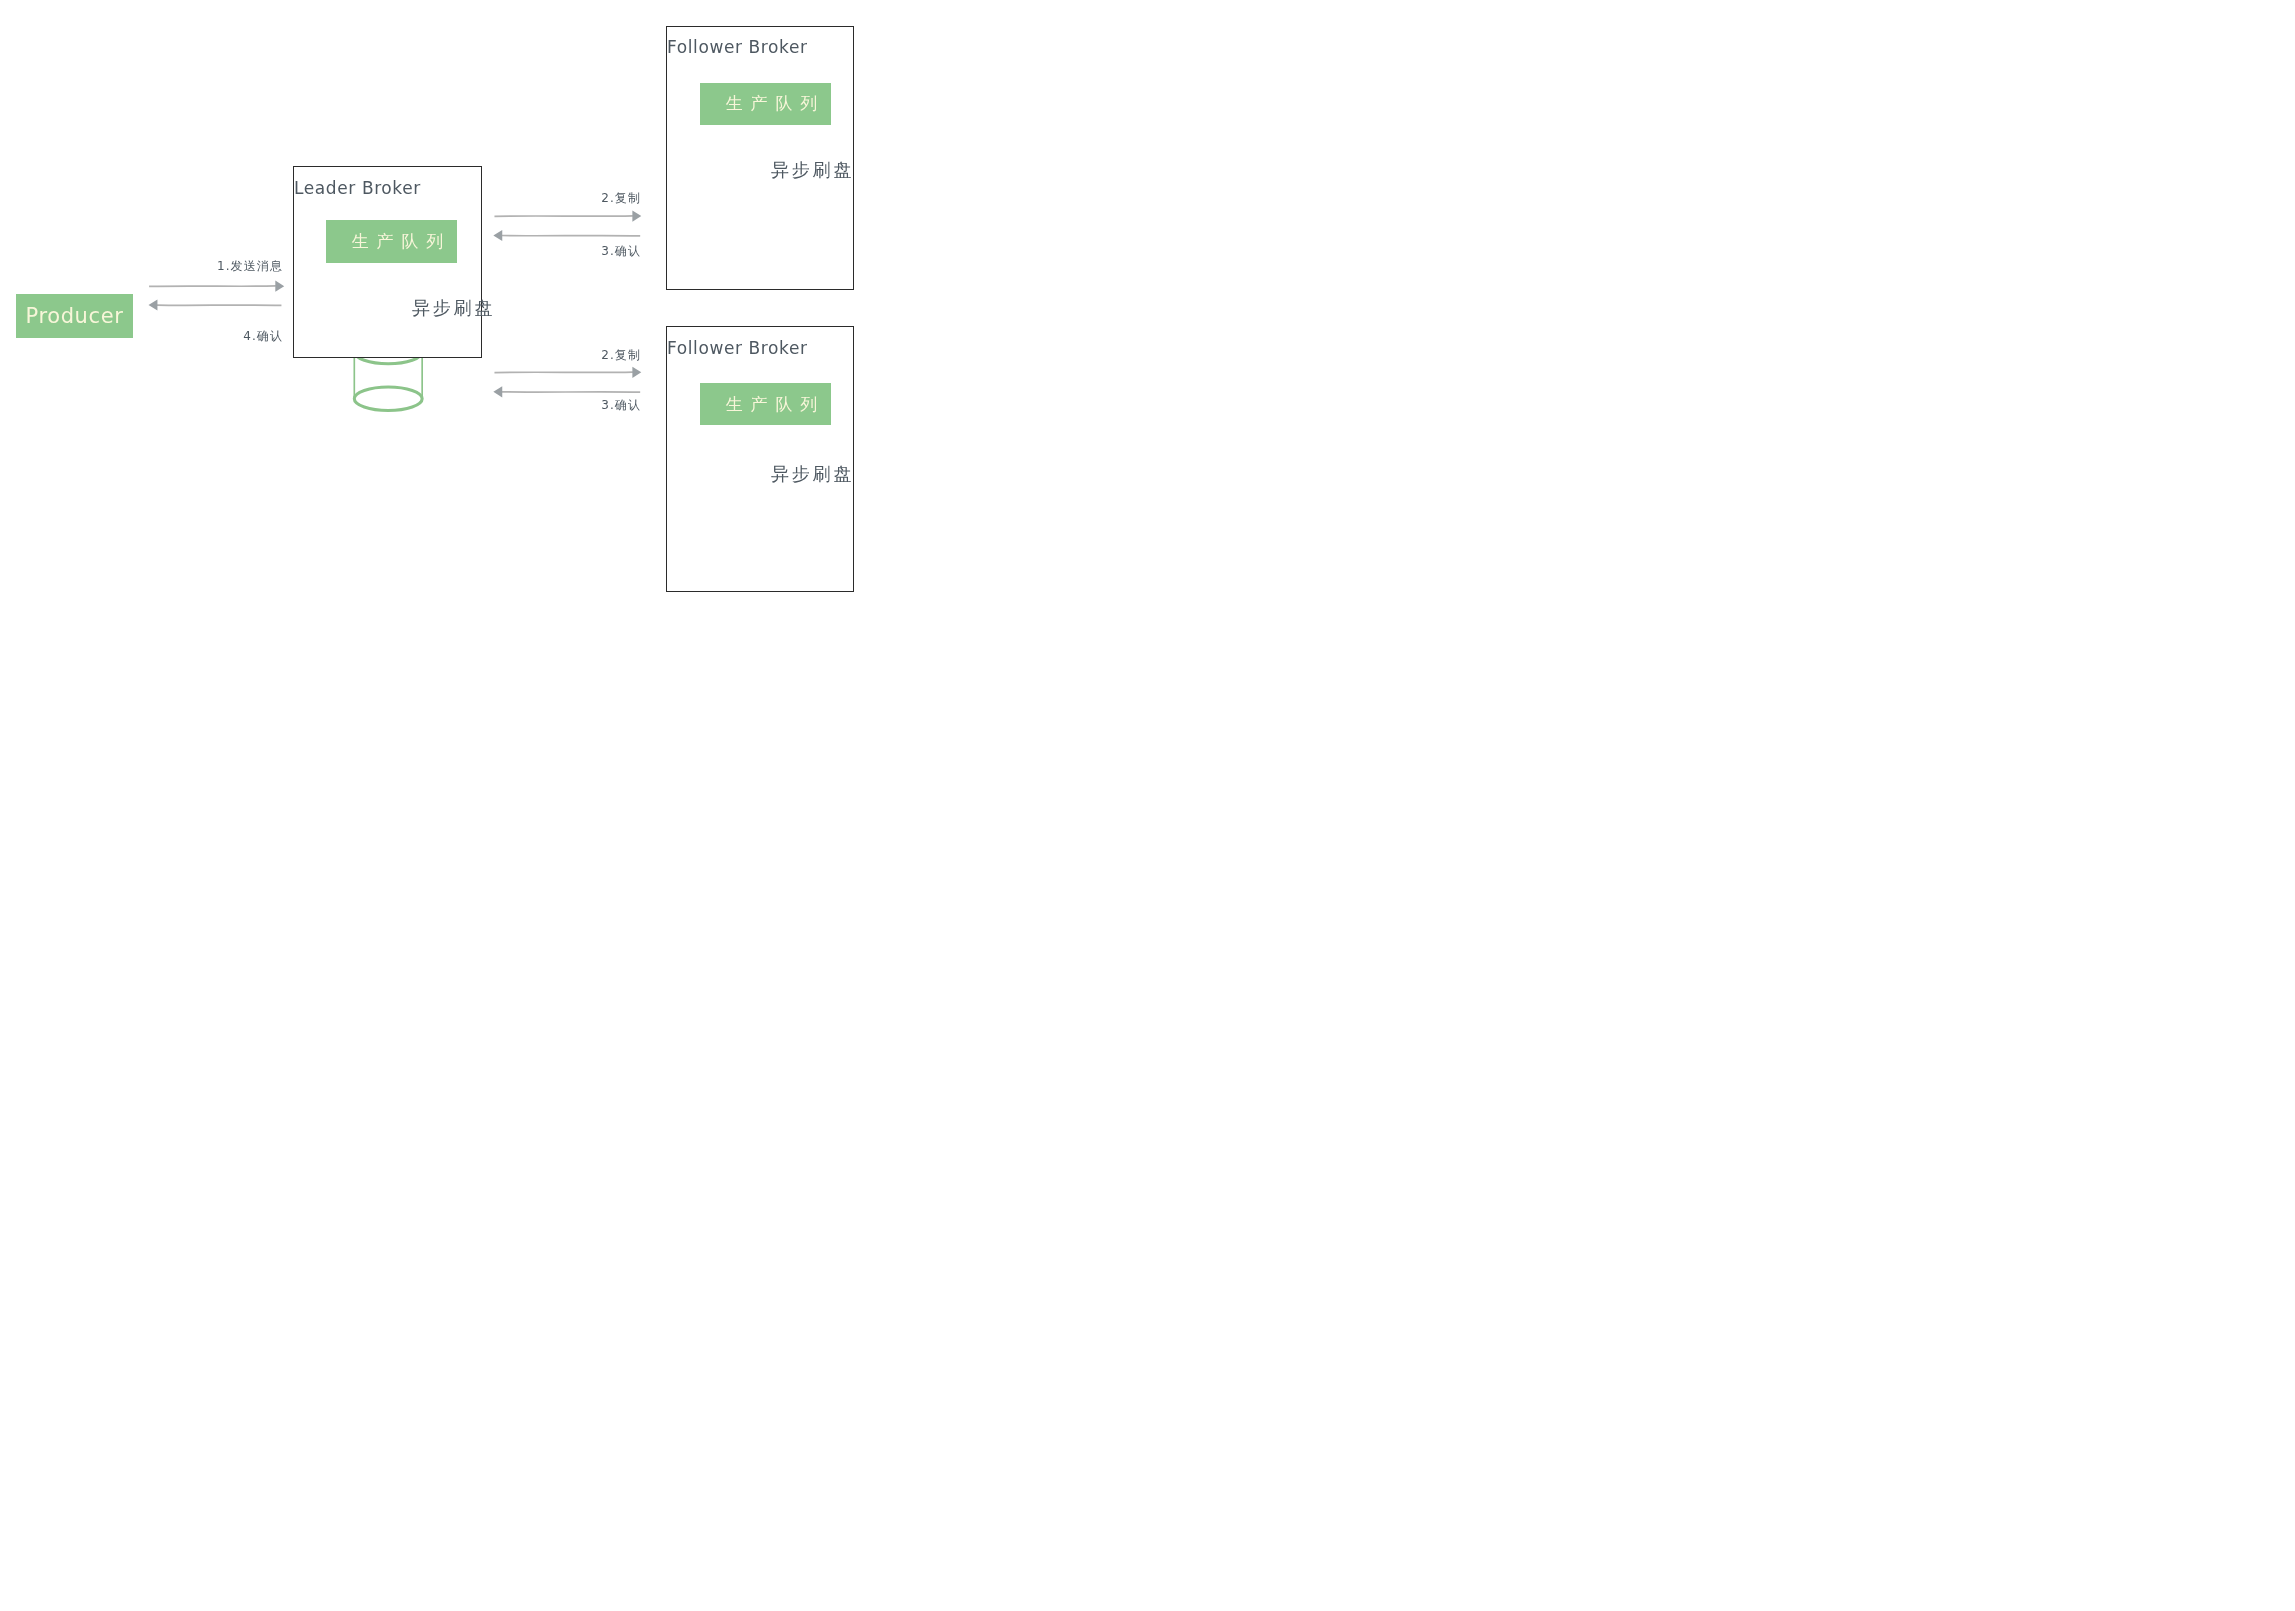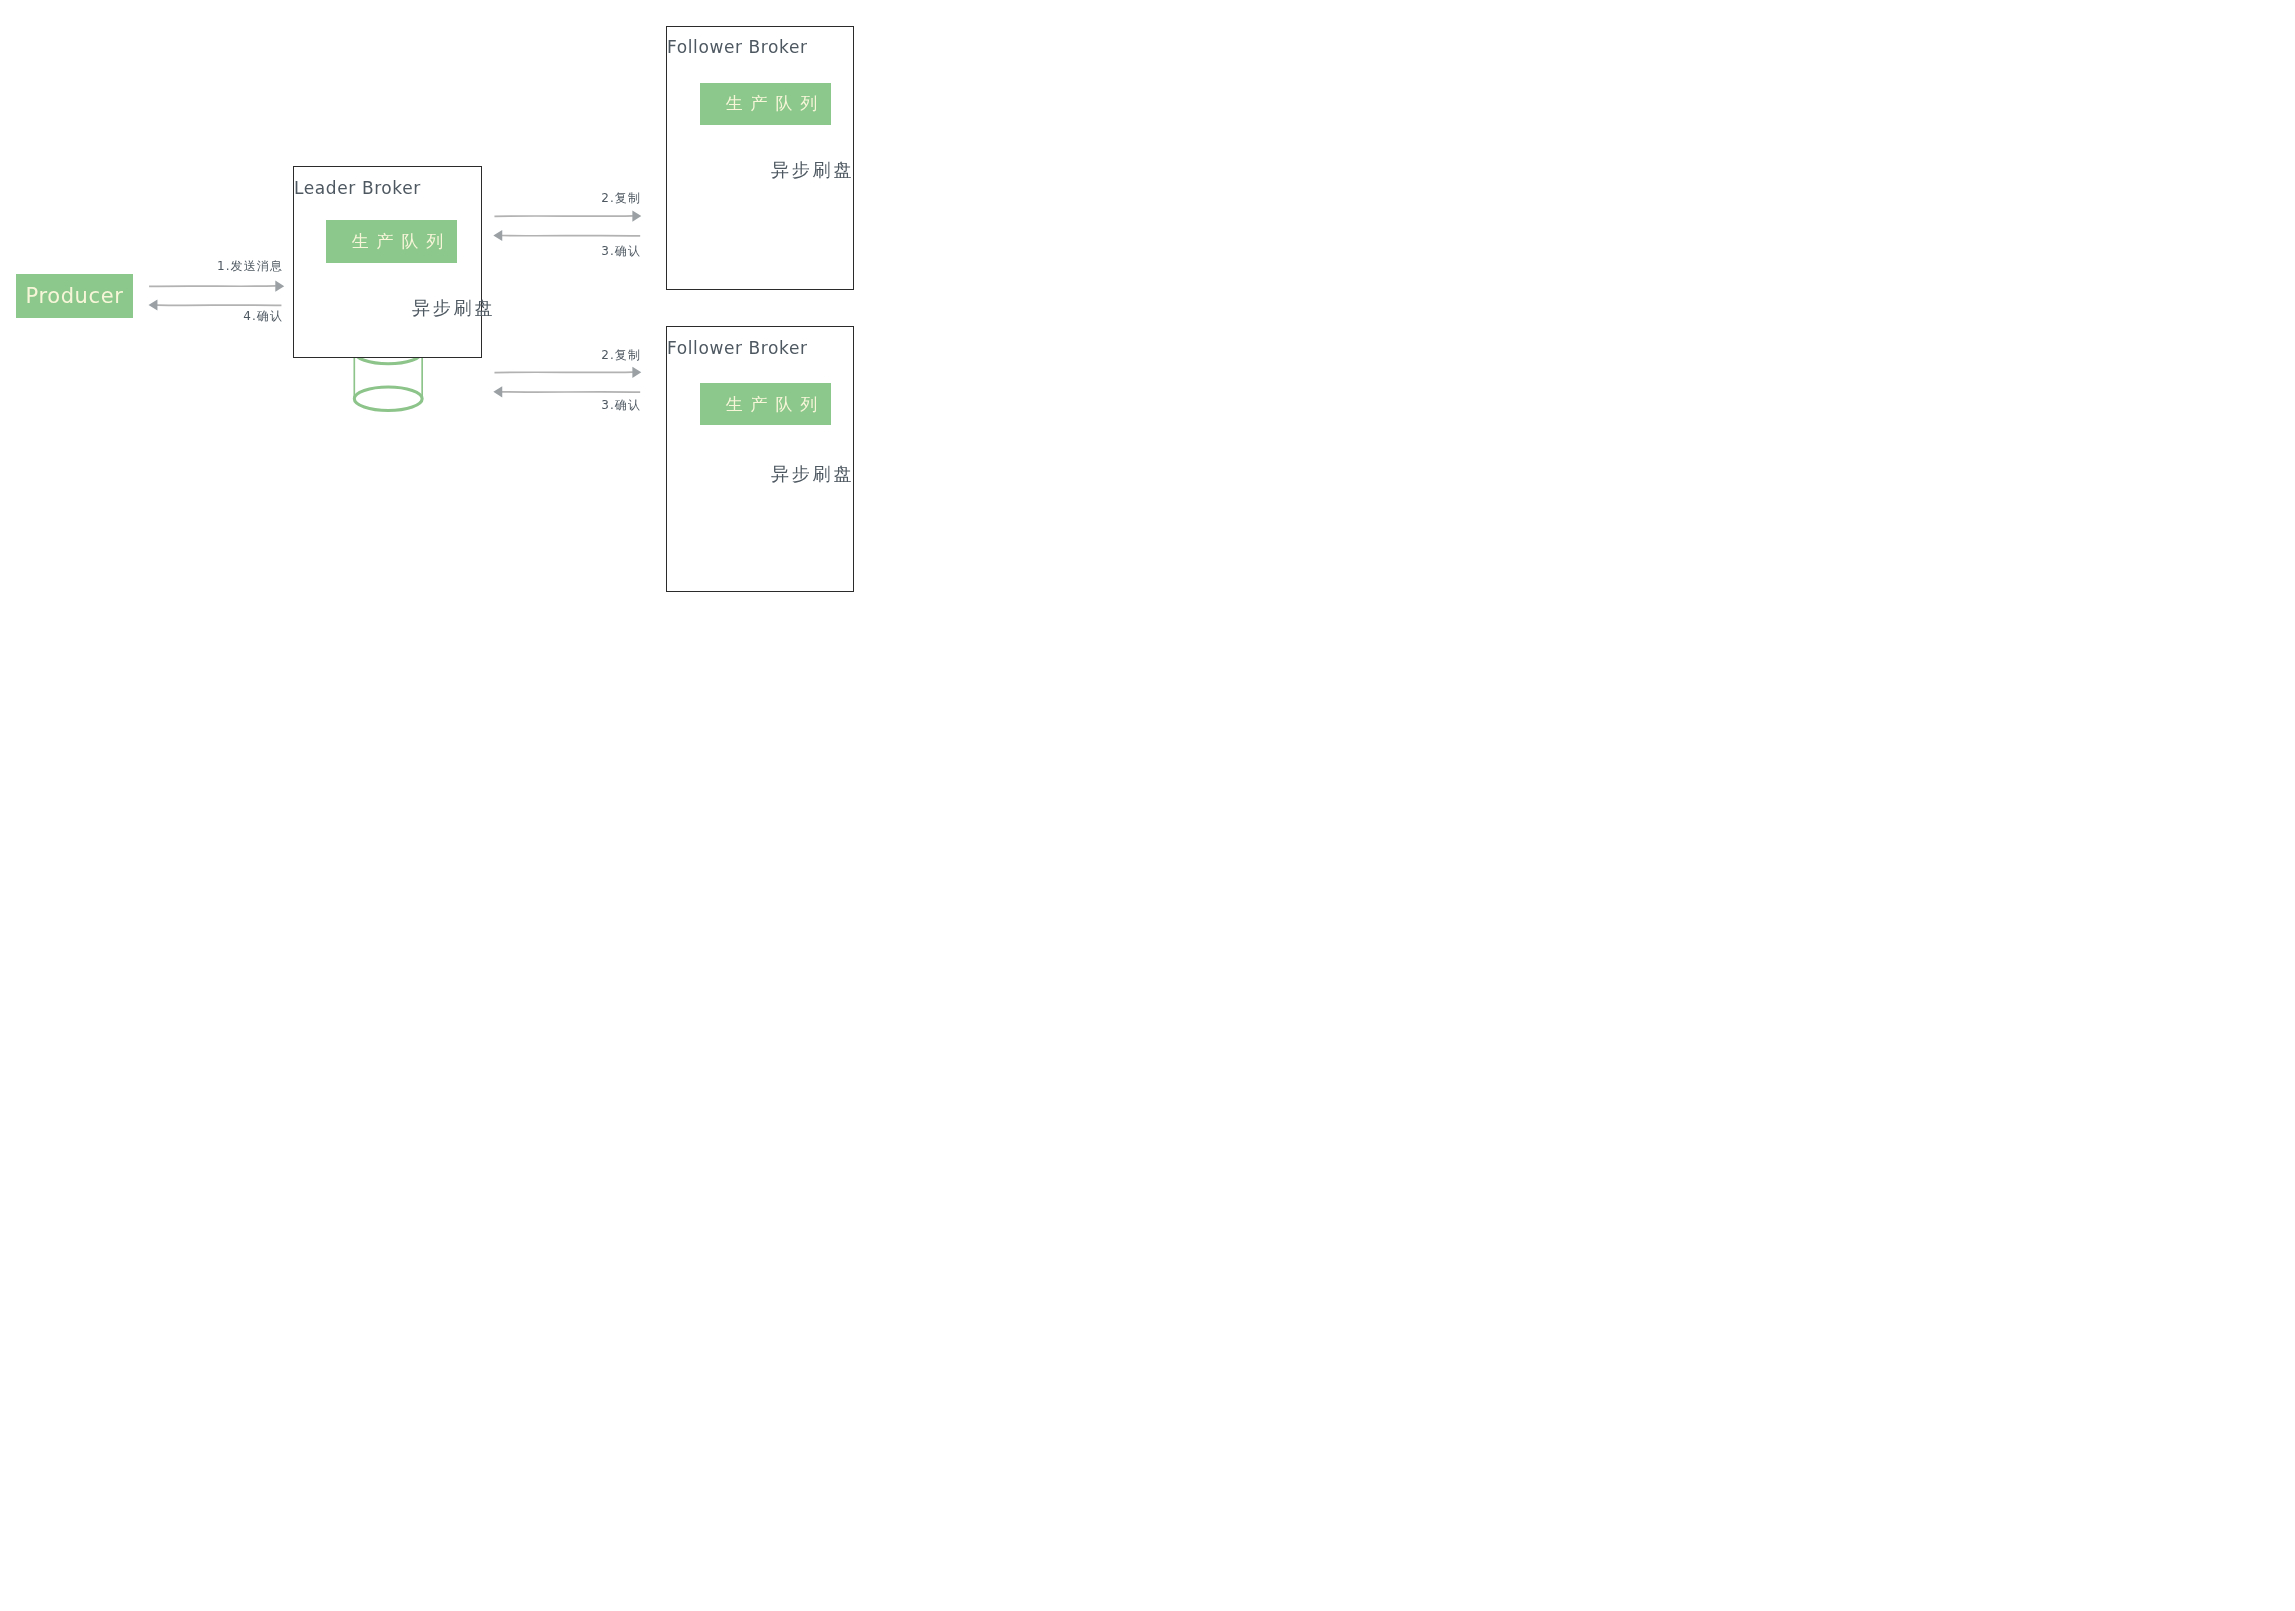--- a/index.html
+++ b/index.html
@@ -23,20 +23,21 @@
     pointer-events: none;
   }
   .node-green {
     position: absolute;
     background: #8cc88c;
     color: #f8f6d9;
     display: flex;
     align-items: center;
     justify-content: center;
     text-align: center;
+    margin-top: 20px;
   }
   .producer {
     left: 16px; top: 274px;
     width: 117px; height: 44px;
     font-size: 21px;
     letter-spacing: 0.6px;
   }
   .broker {
     position: absolute;
     background: #ffffff;
@@ -86,21 +87,21 @@
   .f-bot  .flush-label { left: 104px; top: 135px; }
   .edge-label {
     position: absolute;
     color: #4e5861;
     font-size: 12px;
     text-align: right;
     letter-spacing: 1.1px;
     white-space: nowrap;
   }
   .lbl-send    { left: 149px; top: 258px; width: 134px; }
-  .lbl-ack4    { left: 149px; top: 308px; width: 134px; }
+  .lbl-ack4    { left: 149px; top: 328px; width: 134px; }
   .lbl-rep-t   { left: 494px; top: 190px; width: 147px; }
   .lbl-ack3-t  { left: 494px; top: 243px; width: 147px; }
   .lbl-rep-b   { left: 494px; top: 347px; width: 147px; }
   .lbl-ack3-b  { left: 494px; top: 397px; width: 147px; }
 </style>
 </head>
 <body>
 
 <div class="canvas">
 

